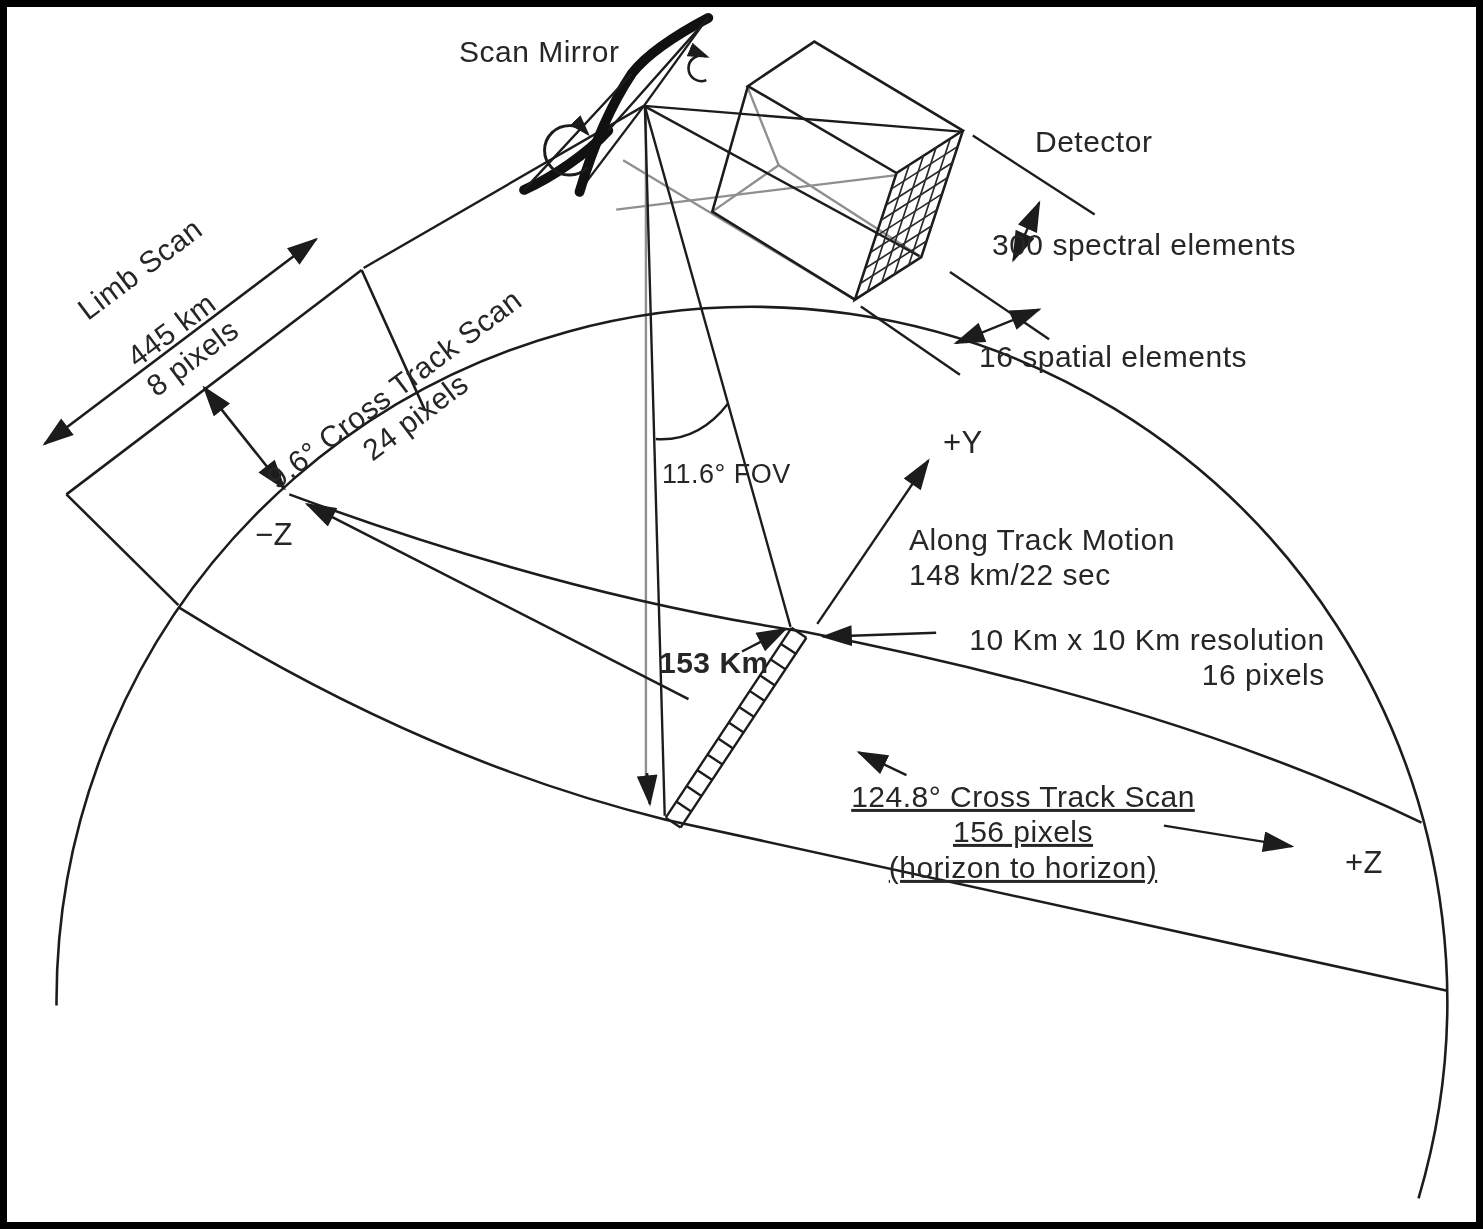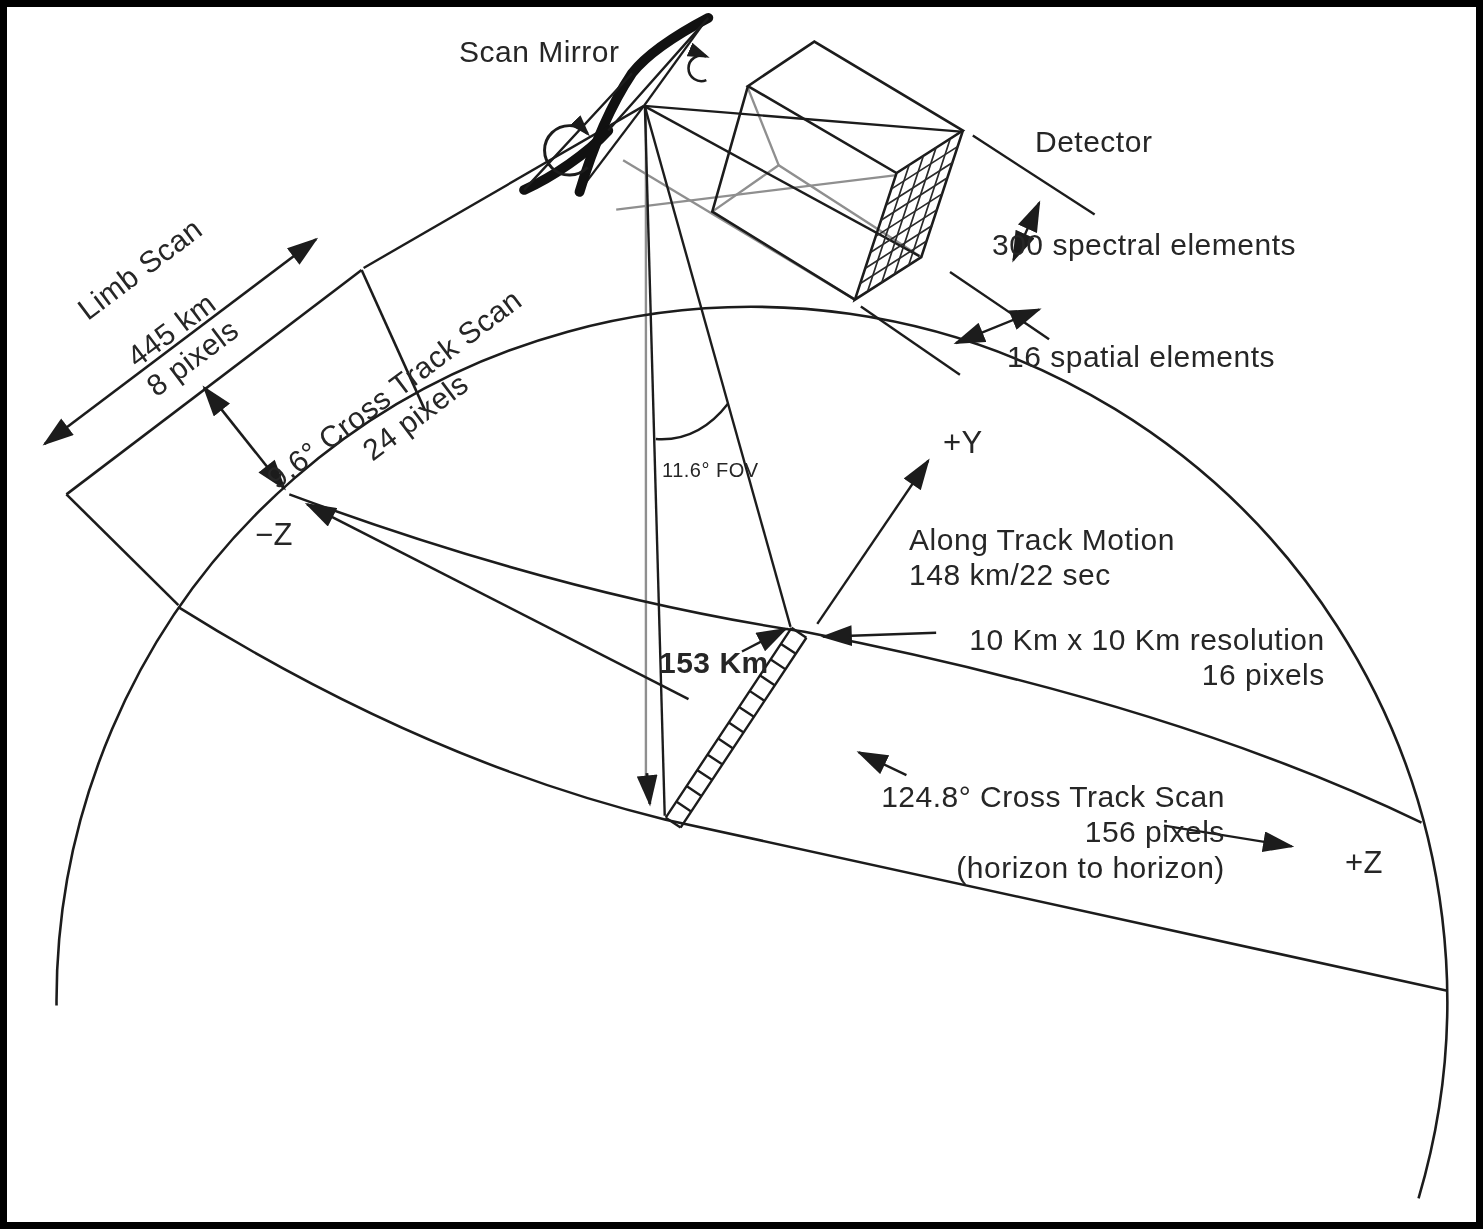--- a/index.html
+++ b/index.html
@@ -16,21 +16,21 @@
   .lbl{
     position:absolute;
     color:#262626;
     font-size:30px;
     line-height:1.18;
     white-space:pre;
     letter-spacing:0.5px;
   }
   .lbl.center{text-align:center;transform:translate(-50%,-50%);}
   .lbl.rot{text-align:center;transform:translate(-50%,-50%) rotate(-37deg);}
-  .lbl.small{font-size:20px;}
+  .lbl.small{font-size:27px;}
   .lbl.axis{font-size:31px;}
 </style>
 </head>
 <body>
 
 <div class="stage">
 
   <svg class="art" width="1469" height="1215" viewBox="0 0 1483 1229" preserveAspectRatio="none">
     <defs>
       <marker id="ah" viewBox="0 0 12 8" refX="11" refY="4" markerWidth="32" markerHeight="21" markerUnits="userSpaceOnUse" orient="auto-start-reverse">
@@ -113,21 +113,21 @@
       <path d="M 908 777 L 860 754" marker-end="url(#ah)"></path>
       <path d="M 1168 828 L 1297 849" marker-end="url(#ah)"></path>
       <path d="M 818 624 L 930 459" marker-end="url(#ah)"></path>
     </g>
   </svg>
 
   <div class="lbl" style="left:452px;top:27px;">Scan Mirror</div>
 
   <div class="lbl" style="left:1028px;top:117px;text-align:right;">Detector</div>
   <div class="lbl" style="left:985px;top:220px;">300 spectral elements</div>
-  <div class="lbl" style="left:1000px;top:332px;text-align:center;">16 spatial elements</div>
+  <div class="lbl" style="left:972px;top:332px;text-align:center;">16 spatial elements</div>
 
   <div class="lbl rot" style="left:133px;top:262px;">Limb Scan</div>
   <div class="lbl rot" style="left:175px;top:337px;"><span>445 km</span>
 <span>8 pixels</span></div>
 
   <div class="lbl rot" style="left:398px;top:396px;"><span>9.6° Cross Track Scan</span>
 <span>24 pixels</span></div>
 
   <div class="lbl small" style="left:655px;top:452px;">11.6° FOV</div>
 
@@ -136,17 +136,17 @@
   <div class="lbl axis" style="left:1338px;top:838px;">+Z</div>
 
   <div class="lbl center" style="left:1035px;top:550px;text-align:left;"><span>Along Track Motion</span>
 <span>148 km/22 sec</span></div>
 
   <div class="lbl center" style="left:1140px;top:650px;text-align:right;"><span>10 Km x 10 Km resolution</span>
 <span>16 pixels</span></div>
 
   <div class="lbl" style="left:652px;top:638px;font-weight:bold;">153 Km</div>
 
-  <div class="lbl center" style="left:1046px;top:825px;text-align:right;"><span>124.8° Cross Track Scan</span>
+  <div class="lbl center" style="left:1016px;top:825px;text-align:center;text-decoration:underline;"><span>124.8° Cross Track Scan</span>
 <span>156 pixels</span>
 <span>(horizon to horizon)</span></div>
 
 </div>
 
 </body></html>

